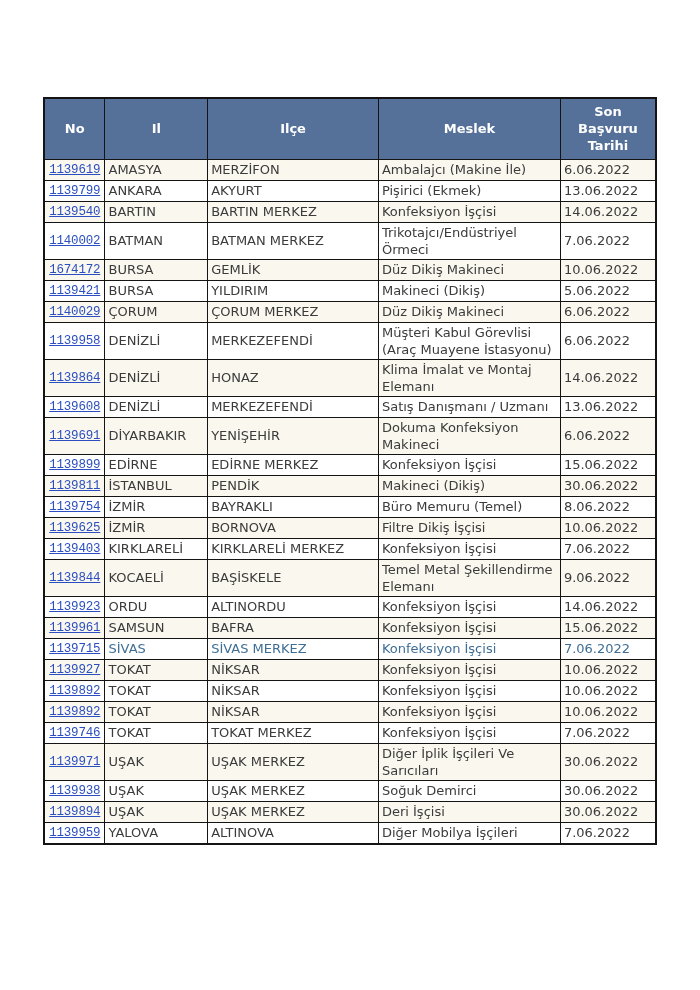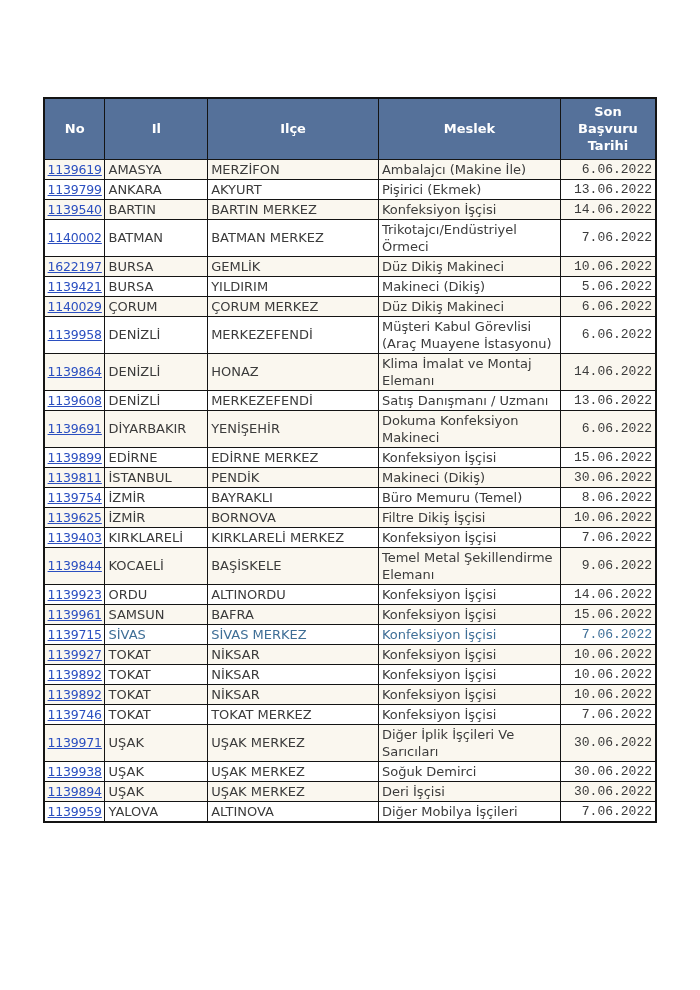--- a/index.html
+++ b/index.html
@@ -51,29 +51,29 @@
     line-height:17px;
     font-size:13px;
   }
   td{
     padding:1px 3px;
     line-height:17px;
     vertical-align:middle;
     background:var(--row-bg);
   }
   tr.stripe td{background:var(--stripe);}
-  td.c-no{text-align:center;padding:1px 1px;}
+  td.c-no{text-align:center;padding:1px 1px;font-family:Liberation Mono, monospace;}
   td.c-no a{
     color:var(--link);
     text-decoration:underline;
     font-size:12.5px;
     letter-spacing:-0.2px;
     white-space:nowrap;
   }
-  td.c-tarih{text-align:right;white-space:nowrap;font-family:Liberation Mono, monospace;}
+  td.c-tarih{text-align:left;white-space:nowrap;}
   td.c-il,td.c-ilce{white-space:nowrap;}
   tr.highlight td{color:var(--highlight);}
 </style>
 </head>
 <body>
 
 <div class="table-wrap">
   <table>
     <colgroup>
       <col class="w-no">
@@ -114,21 +114,21 @@
           <td class="c-tarih">14.06.2022</td>
         </tr>
         <tr class="">
           <td class="c-no"><a href="#">1140002</a></td>
           <td class="c-il">BATMAN</td>
           <td class="c-ilce">BATMAN MERKEZ</td>
           <td class="c-meslek">Trikotajcı/Endüstriyel Örmeci</td>
           <td class="c-tarih">7.06.2022</td>
         </tr>
         <tr class="stripe">
-          <td class="c-no"><a href="#">1622197</a></td>
+          <td class="c-no"><a href="#">1674172</a></td>
           <td class="c-il">BURSA</td>
           <td class="c-ilce">GEMLİK</td>
           <td class="c-meslek">Düz Dikiş Makineci</td>
           <td class="c-tarih">10.06.2022</td>
         </tr>
         <tr class="">
           <td class="c-no"><a href="#">1139421</a></td>
           <td class="c-il">BURSA</td>
           <td class="c-ilce">YILDIRIM</td>
           <td class="c-meslek">Makineci (Dikiş)</td>

